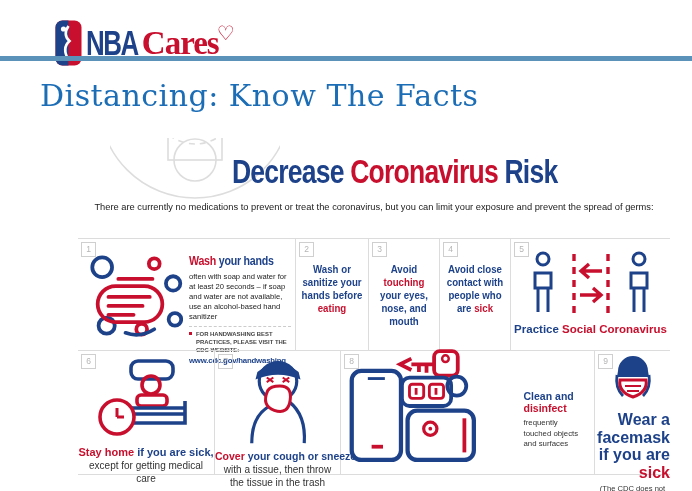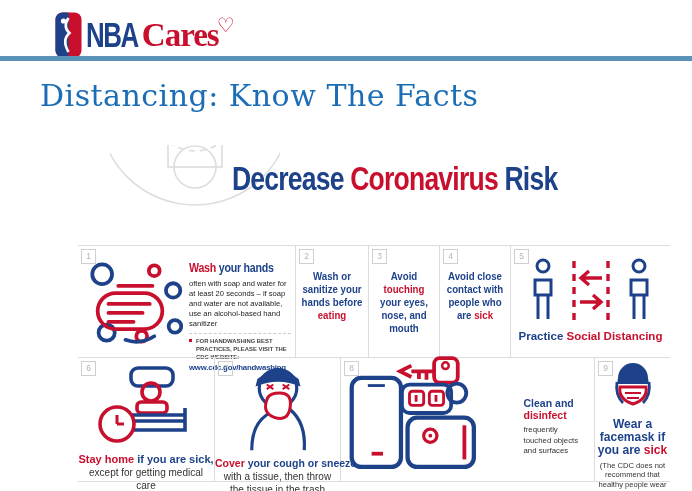--- a/index.html
+++ b/index.html
@@ -1,33 +1,33 @@
 <!DOCTYPE html>
 <html><head>
 <meta charset="utf-8">
 <style>
   html,body{margin:0;padding:0;background:#fff;}
   .page{position:relative;width:692px;height:491px;background:#fff;overflow:hidden;
         font-family:"Liberation Sans",sans-serif;}
 
   
-  .logo{position:absolute;left:55px;top:11px;height:48px;display:flex;align-items:center;cursor:pointer;}
+  .logo{position:absolute;left:55px;top:19px;height:48px;display:flex;align-items:center;cursor:pointer;}
   .logo svg{display:block;}
   .brand-nba{display:inline-block;font-weight:bold;font-size:35px;color:#1d428a;
              letter-spacing:-2px;transform:scaleX(0.74);transform-origin:left center;margin-left:4px;}
   .brand-cares{display:inline-block;font-family:"Liberation Serif",serif;font-weight:bold;
                font-size:33px;color:#c8102e;margin-left:-14px;letter-spacing:-1px;}
   .brand-heart{font-size:20px;color:#c8102e;position:relative;top:-10px;left:-2px;}
   .divider{position:absolute;left:0;top:56px;width:692px;height:5px;background:#5b92ba;}
 
   h1.page-title{position:absolute;left:40px;top:78px;margin:0;font-family:"DejaVu Serif","Liberation Serif",serif;
                 font-weight:normal;font-size:30px;color:#1b6db6;letter-spacing:0.5px;}
 
   
-  .ig{position:absolute;left:78px;top:145px;width:592px;height:337px;background:#fff;}
+  .ig{position:absolute;left:78px;top:138px;width:592px;height:337px;background:#fff;}
   .court{position:absolute;left:32px;top:0;}
   .ig-title{position:absolute;left:0;top:14px;width:592px;padding-left:42px;box-sizing:border-box;
             text-align:center;white-space:nowrap;}
   .ig-title-inner{display:inline-block;transform:scaleX(0.78);font-weight:bold;font-size:34px;letter-spacing:-1px;}
   .ig-subtitle{position:absolute;left:0;top:64px;width:592px;text-align:center;font-size:9.3px;color:#222;}
 
   .row{position:absolute;left:0;width:592px;display:flex;}
   .row-top{top:100px;height:112px;border-top:1px solid #dcdcdc;}
   .row-bottom{top:212px;height:123px;border-top:1px solid #dcdcdc;border-bottom:1px solid #dcdcdc;}
   .panel{position:relative;box-sizing:border-box;border-right:1px solid #dcdcdc;overflow:visible;}
@@ -65,21 +65,21 @@
   .p6 svg{margin-top:8px;}
   .p7{width:126px;text-align:center;}
   .p7 svg{margin-top:4px;}
   .p8{width:254px;display:flex;}
   .p8-icon{margin:-6px 0 0 6px;}
   .p8-text{width:66px;margin:40px 8px 0 44px;}
   .p8-cap{font-weight:bold;font-size:10.5px;line-height:1.1;display:block;white-space:nowrap;}
   .p9{width:75px;text-align:center;border-right:none;}
   .p9 svg{margin-top:5px;}
   .cap{font-weight:bold;font-size:11px;white-space:nowrap;margin-top:1px;}
-  .cap9{font-weight:bold;font-size:12px;line-height:1.1;margin-top:1px;}
+  .cap9{font-weight:bold;font-size:16px;line-height:1.1;margin-top:1px;text-align:right;}
   .sub{font-size:10px;color:#333;line-height:1.25;margin-top:2px;}
   .sub9{font-size:7.6px;color:#333;line-height:1.3;margin-top:3px;padding:0 2px;}
   .sub8{font-size:7.8px;color:#333;line-height:1.35;margin-top:4px;font-weight:normal;}
 </style>
 </head>
 <body>
 
 <div class="page">
 
   <div class="logo">
@@ -108,20 +108,21 @@
       </g>
     </svg>
 
     <div class="ig-title">
       <span class="ig-title-inner">
         <span class="tb">Decrease</span>
         <span class="tr">Coronavirus</span>
         <span class="tb">Risk</span>
       </span>
     </div>
+    <div class="ig-subtitle">There are currently no medications to prevent or treat the coronavirus, but you can limit your exposure and prevent the spread of germs:</div>
 
     <div class="row row-top">
 
       <div class="panel p1">
         <span class="num">1</span>
         <svg class="p1-icon" width="108" height="94" viewBox="0 0 108 94">
           <g fill="none" stroke-width="4.2" stroke-linecap="round">
             <circle cx="18" cy="15" r="11" stroke="#1d428a"></circle>
             <circle cx="76" cy="11" r="6" stroke="#c8102e"></circle>
             <circle cx="97" cy="33" r="8" stroke="#1d428a"></circle>
@@ -186,21 +187,21 @@
           </g>
           <g fill="none" stroke="#c8102e" stroke-width="3.4">
             <path d="M46 3 v60" stroke-dasharray="7 6"></path>
             <path d="M80 3 v60" stroke-dasharray="7 6"></path>
             <path d="M74 20 H54 M61 13 L53 20 L61 27"></path>
             <path d="M52 44 H72 M65 37 L73 44 L65 51"></path>
           </g>
         </svg>
         <div class="p5-cap">
           <span class="tb">Practice</span>
-          <span class="tr">Social Distancing</span>
+          <span class="tr">Social Coronavirus</span>
         </div>
       </div>
     </div>
 
     <div class="row row-bottom">
 
       <div class="panel p6">
         <span class="num">6</span>
         <svg width="102" height="82" viewBox="0 0 102 82">
           <g fill="none" stroke-width="3.6">

